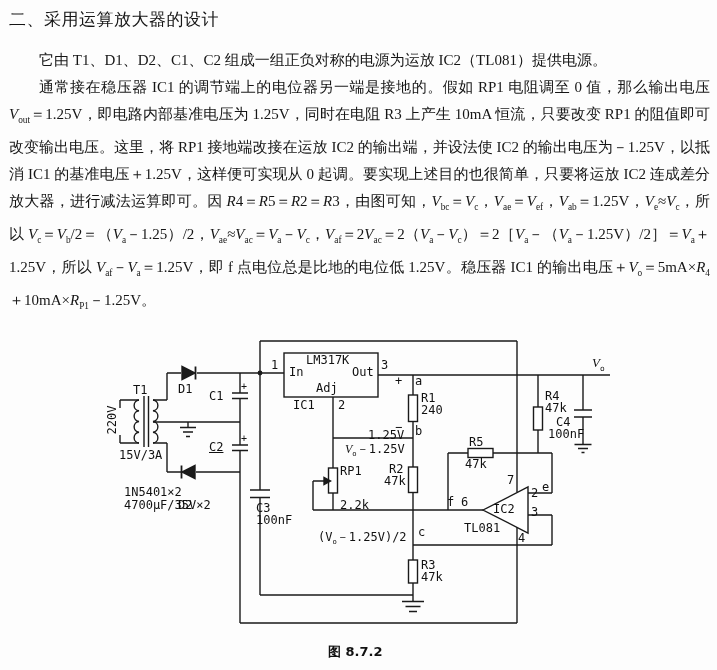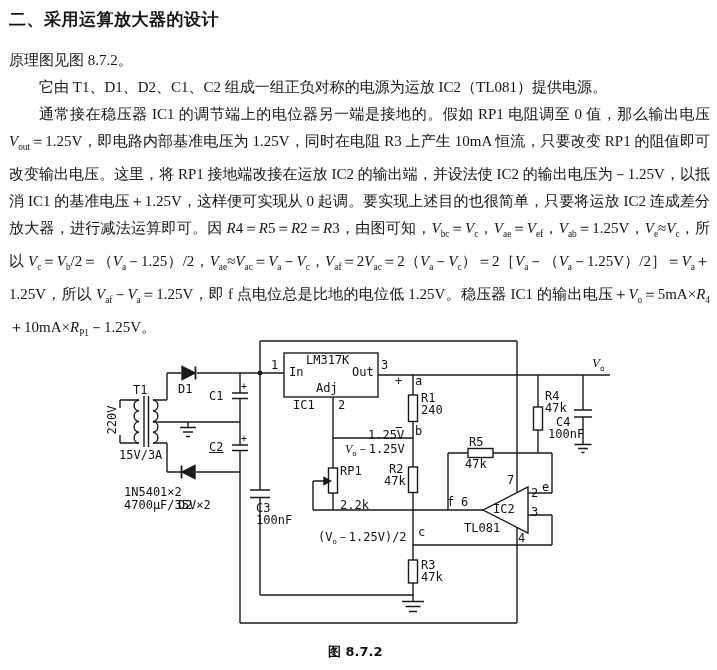--- a/index.html
+++ b/index.html
@@ -1,20 +1,20 @@
 <!DOCTYPE html>
 <html><head>
 <meta charset="utf-8">
 <style>
   html,body{margin:0;padding:0;background:#ffffff;}
   #page{position:relative;width:717px;height:670px;background:#fdfdfd;overflow:hidden;
         font-family:"Liberation Serif","DejaVu Serif",serif;color:#151515;}
   
   #doc{position:absolute;left:9px;top:6px;width:701px;}
-  #doc h1{font-size:17px;font-weight:bold;margin:2px 0 16px 0;letter-spacing:.5px;
+  #doc h1{font-size:17px;font-weight:normal;margin:2px 0 16px 0;letter-spacing:.5px;
           font-family:"DejaVu Sans","Liberation Sans",sans-serif;}
   #doc p{font-size:15px;line-height:27px;margin:0;text-align:justify;}
   #doc p.ind{text-indent:2em;}
   #doc sub{font-size:.62em;}
   #doc i{font-family:"Liberation Serif",serif;}
   
   #sch{position:absolute;left:0;top:0;width:717px;height:670px;}
   #sch svg{position:absolute;left:0;top:335px;}
   .sl{position:absolute;font:12px "DejaVu Sans Mono","Liberation Mono",monospace;
       color:#111;white-space:nowrap;line-height:1;}
@@ -31,21 +31,20 @@
   #wm .com{display:block;font-size:22px;font-style:italic;font-weight:bold;
            font-family:"Liberation Serif",serif;margin-top:2px;letter-spacing:2px;}
 </style>
 </head>
 <body>
 
 <div id="page">
 
   <div id="doc">
     <h1>二、采用运算放大器的设计</h1>
-    <p>原理图见图 8.7.2。</p>
     <p class="ind">它由 T1、D1、D2、C1、C2 组成一组正负对称的电源为运放 IC2（TL081）提供电源。</p>
     <p class="ind">通常接在稳压器 IC1 的调节端上的电位器另一端是接地的。假如 RP1 电阻调至 0 值，那么输出电压 <i>V</i><sub>out</sub>＝1.25V，即电路内部基准电压为 1.25V，同时在电阻 R3 上产生 10mA 恒流，只要改变 RP1 的阻值即可改变输出电压。这里，将 RP1 接地端改接在运放 IC2 的输出端，并设法使 IC2 的输出电压为－1.25V，以抵消 IC1 的基准电压＋1.25V，这样便可实现从 0 起调。要实现上述目的也很简单，只要将运放 IC2 连成差分放大器，进行减法运算即可。因 <i>R</i>4＝<i>R</i>5＝<i>R</i>2＝<i>R</i>3，由图可知，<i>V</i><sub>bc</sub>＝<i>V</i><sub>c</sub>，<i>V</i><sub>ae</sub>＝<i>V</i><sub>ef</sub>，<i>V</i><sub>ab</sub>＝1.25V，<i>V</i><sub>e</sub>≈<i>V</i><sub>c</sub>，所以 <i>V</i><sub>c</sub>＝<i>V</i><sub>b</sub>/2＝（<i>V</i><sub>a</sub>－1.25）/2，<i>V</i><sub>ae</sub>≈<i>V</i><sub>ac</sub>＝<i>V</i><sub>a</sub>－<i>V</i><sub>c</sub>，<i>V</i><sub>af</sub>＝2<i>V</i><sub>ac</sub>＝2（<i>V</i><sub>a</sub>－<i>V</i><sub>c</sub>）＝2［<i>V</i><sub>a</sub>－（<i>V</i><sub>a</sub>－1.25V）/2］＝<i>V</i><sub>a</sub>＋1.25V，所以 <i>V</i><sub>af</sub>－<i>V</i><sub>a</sub>＝1.25V，即 f 点电位总是比地的电位低 1.25V。稳压器 IC1 的输出电压＋<i>V</i><sub>o</sub>＝5mA×<i>R</i><sub>4</sub>＋10mA×<i>R</i><sub>P1</sub>－1.25V。</p>
   </div>
 
 
   <div id="sch">
 
     <svg width="717" height="335" viewBox="0 335 717 335">
       <g stroke="#1a1a1a" stroke-width="1.4" fill="none">
 

